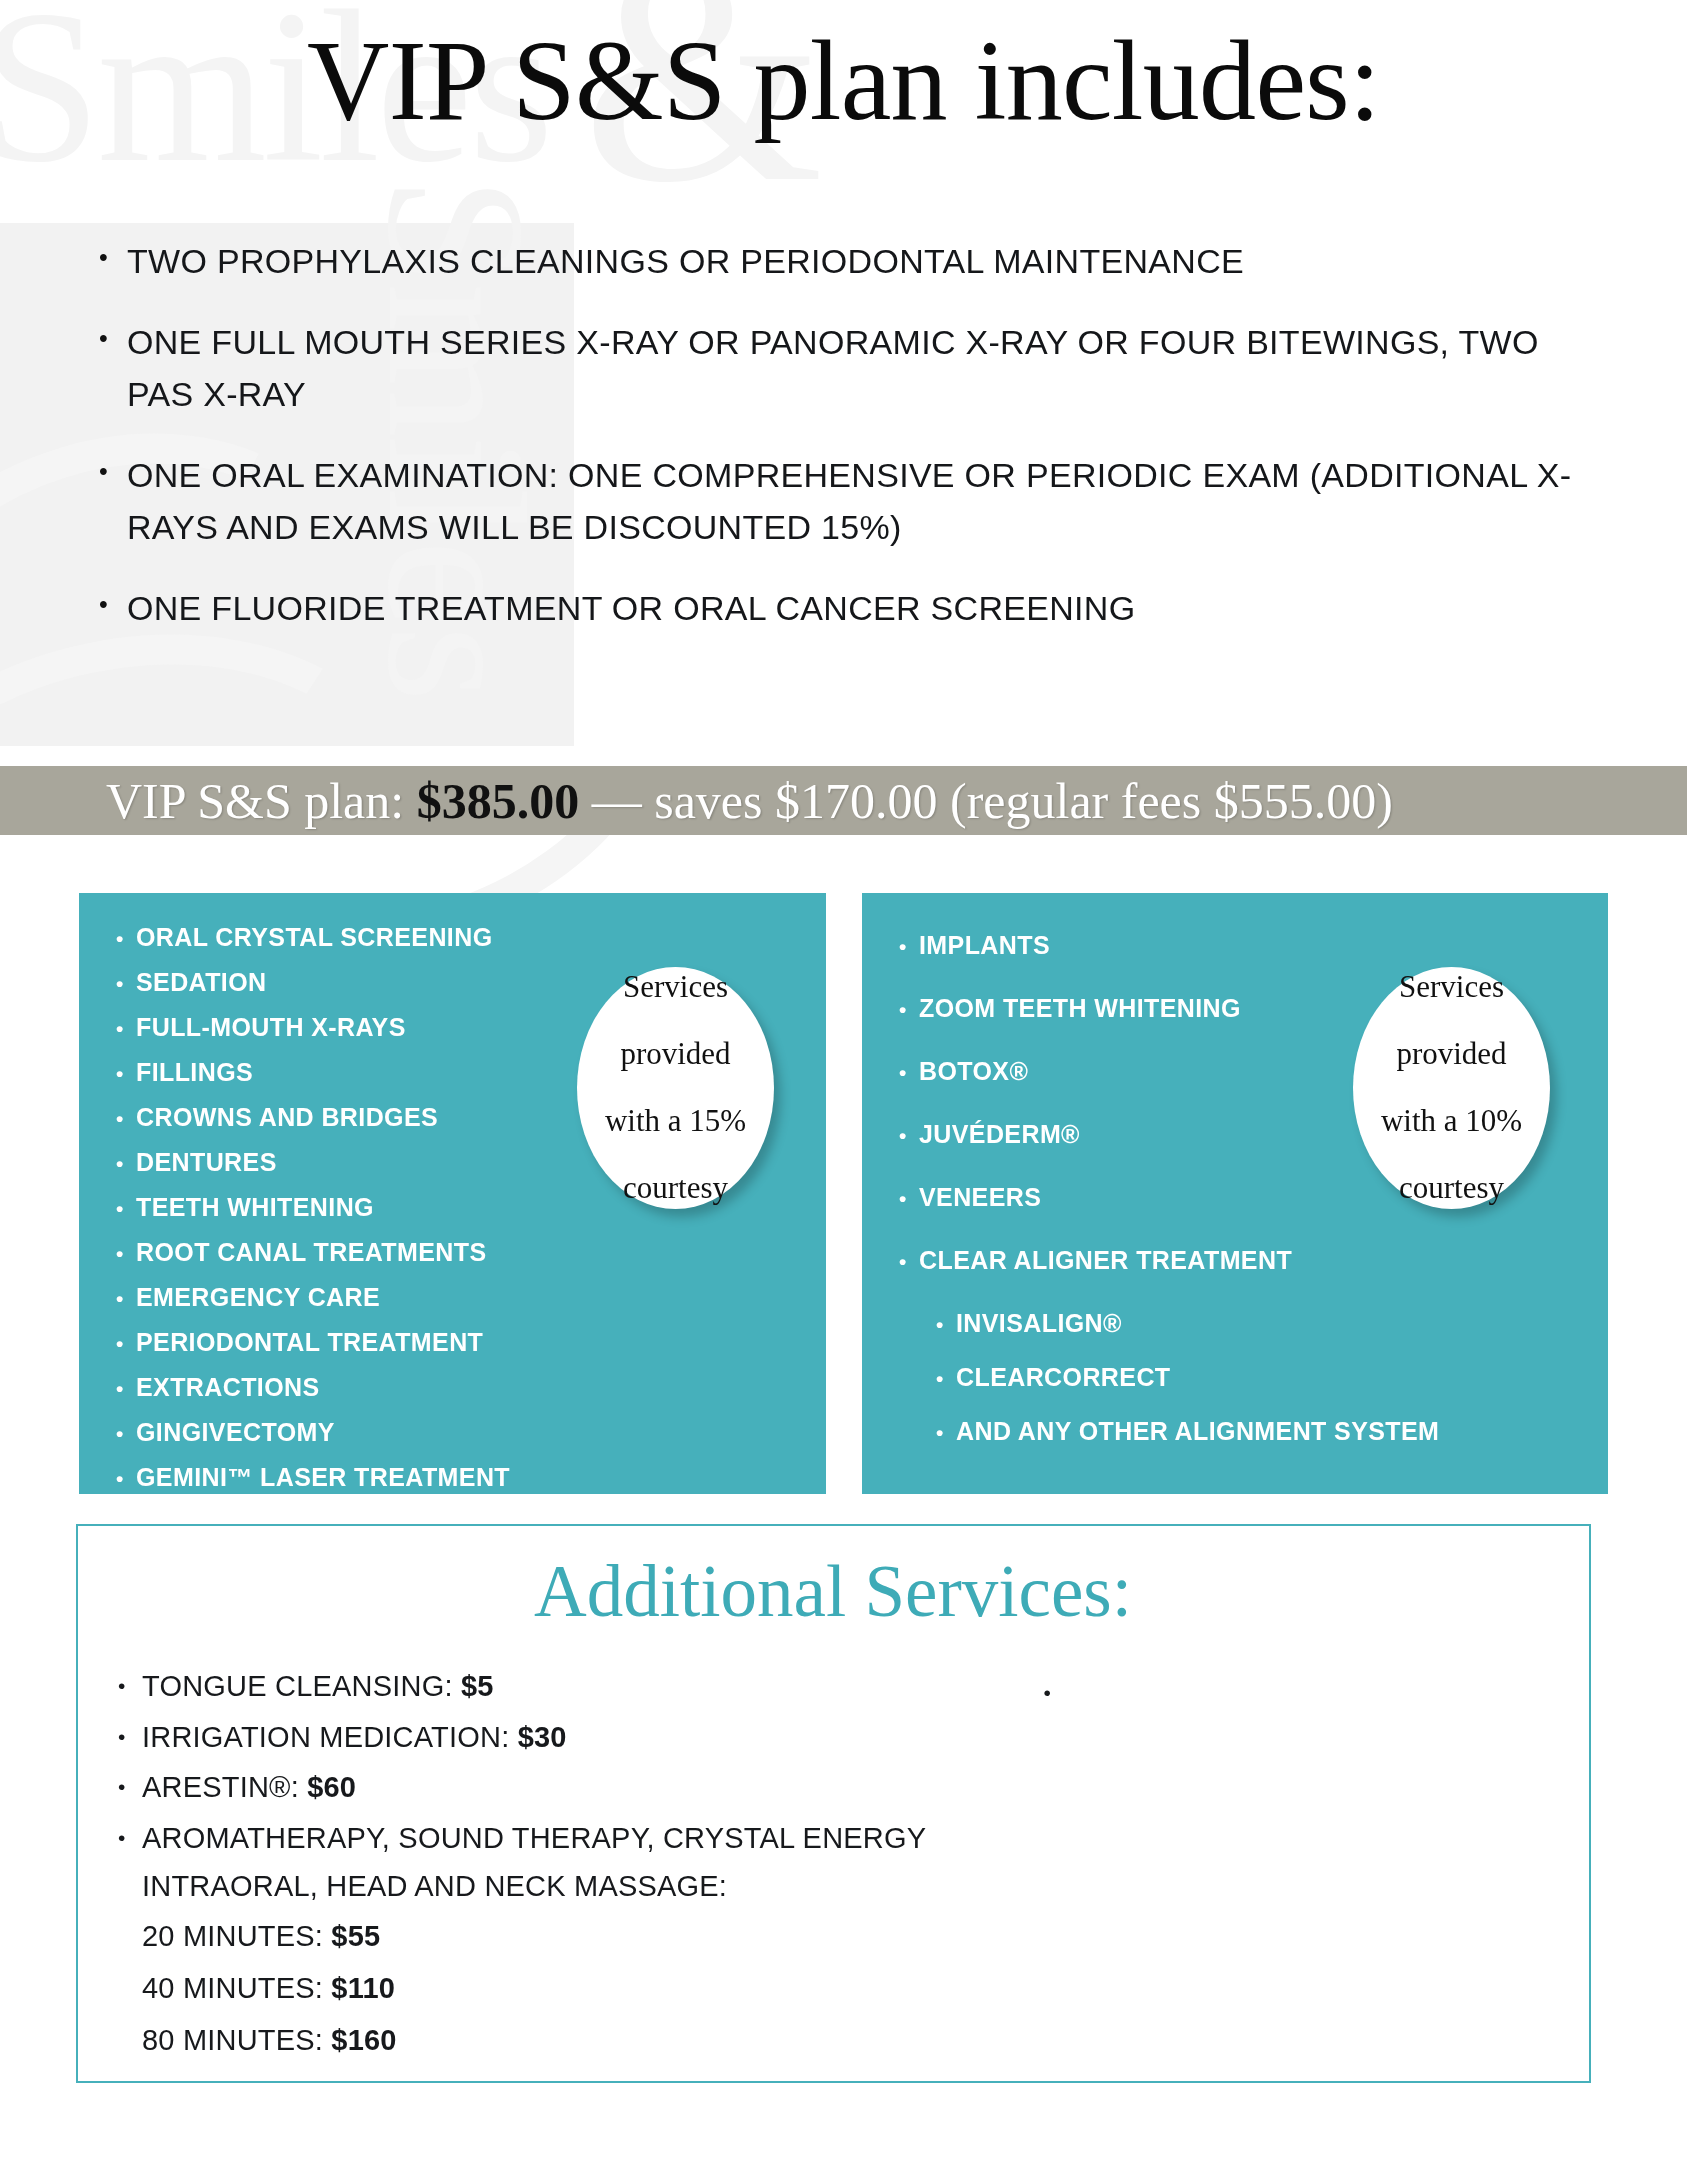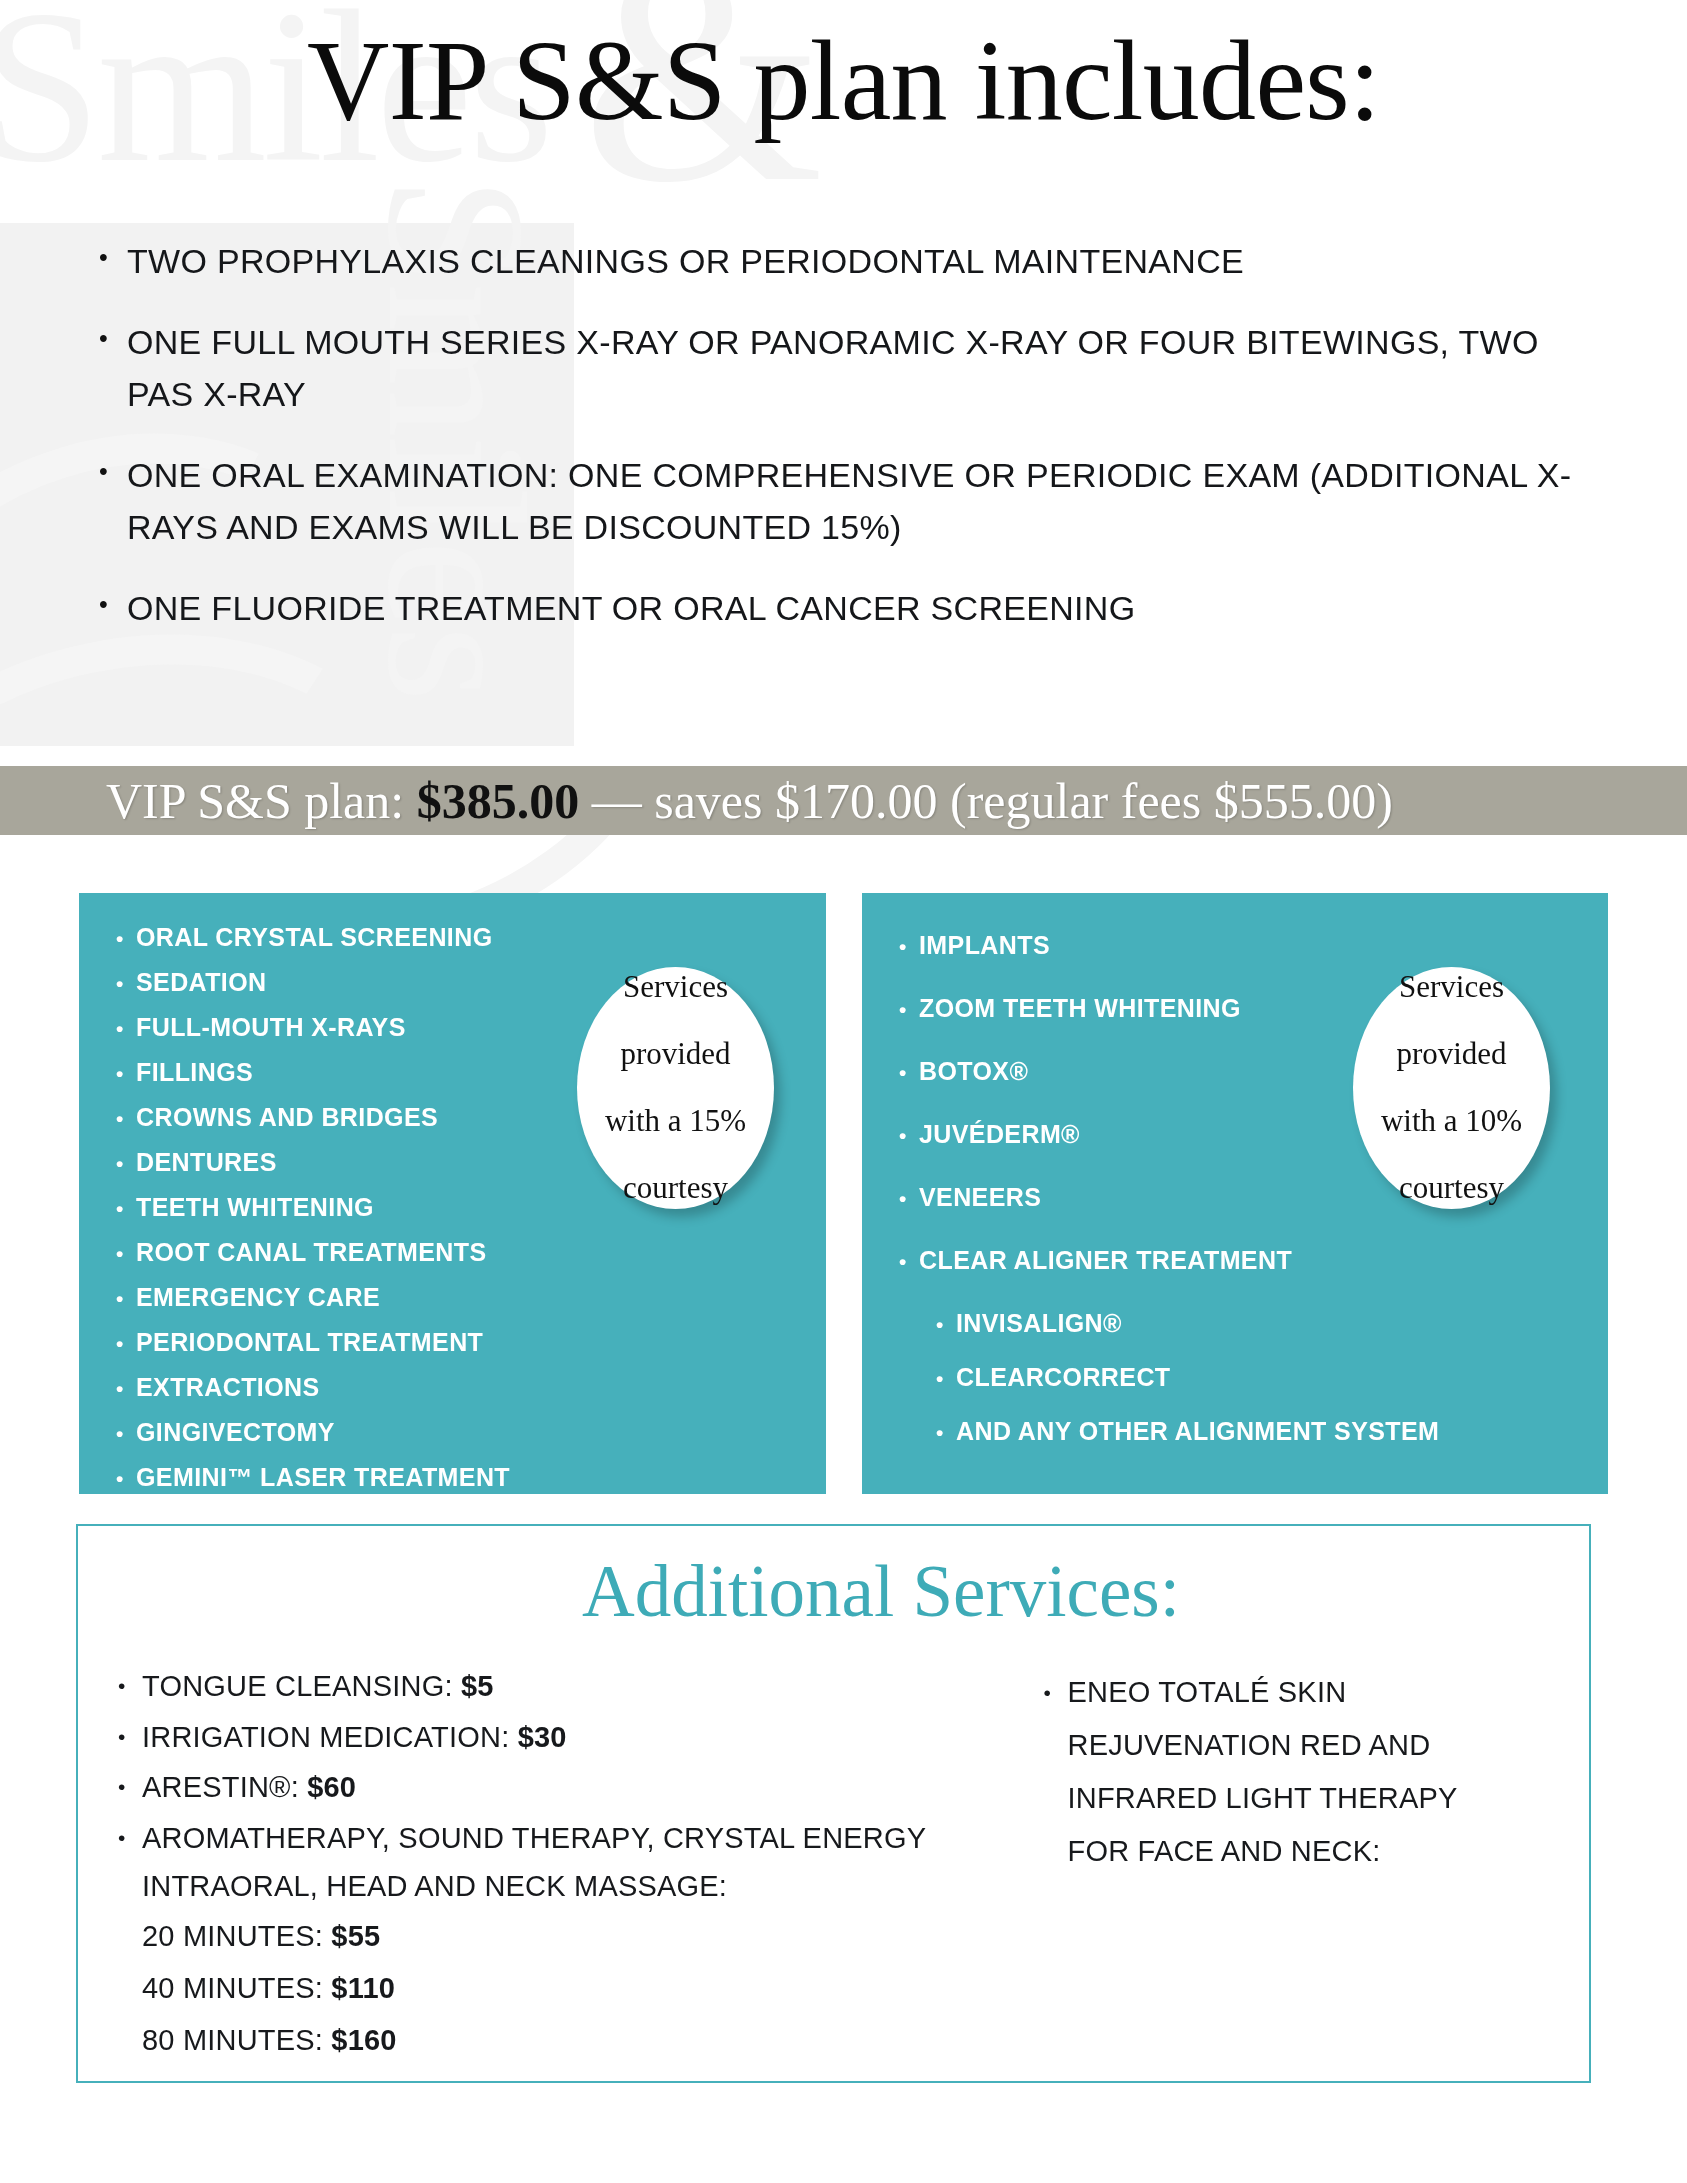--- a/index.html
+++ b/index.html
@@ -223,21 +223,20 @@
     position: absolute;
     left: 0;
     top: 29px;
     width: 1510px;
     text-align: center;
     font-family: "Liberation Serif", serif;
     font-size: 73px;
     color: #3eabb7;
     letter-spacing: 0px;
     line-height: 1;
-    margin-left: 48px;
   }
   .addl-cols {
     position: absolute;
     left: 0;
     top: 136px;
     width: 1510px;
     display: flex;
   }
   .addl-col-left  { width: 939px; padding-left: 40px; box-sizing: border-box; }
   .addl-col-right { width: 529px;  padding-left: 26.5px; box-sizing: border-box; padding-top: 4px; }
@@ -464,21 +463,20 @@
         </div>
 
         <div class="addl-sub"><span>20 MINUTES: </span><b>$55</b></div>
         <div class="addl-sub"><span>40 MINUTES: </span><b>$110</b></div>
         <div class="addl-sub"><span>80 MINUTES: </span><b>$160</b></div>
       </div>
 
       <div class="addl-col-right">
         <div class="addl-right-item">
           <span class="dot">•</span>
-          <span class="txt">ENEO TOTALÉ SKIN REJUVENATION RED AND INFRARED LIGHT THERAPY FOR FACE AND NECK:</span>
         </div>
       </div>
 
     </div>
   </div>
 
 </div>
 
 
 </body></html>

